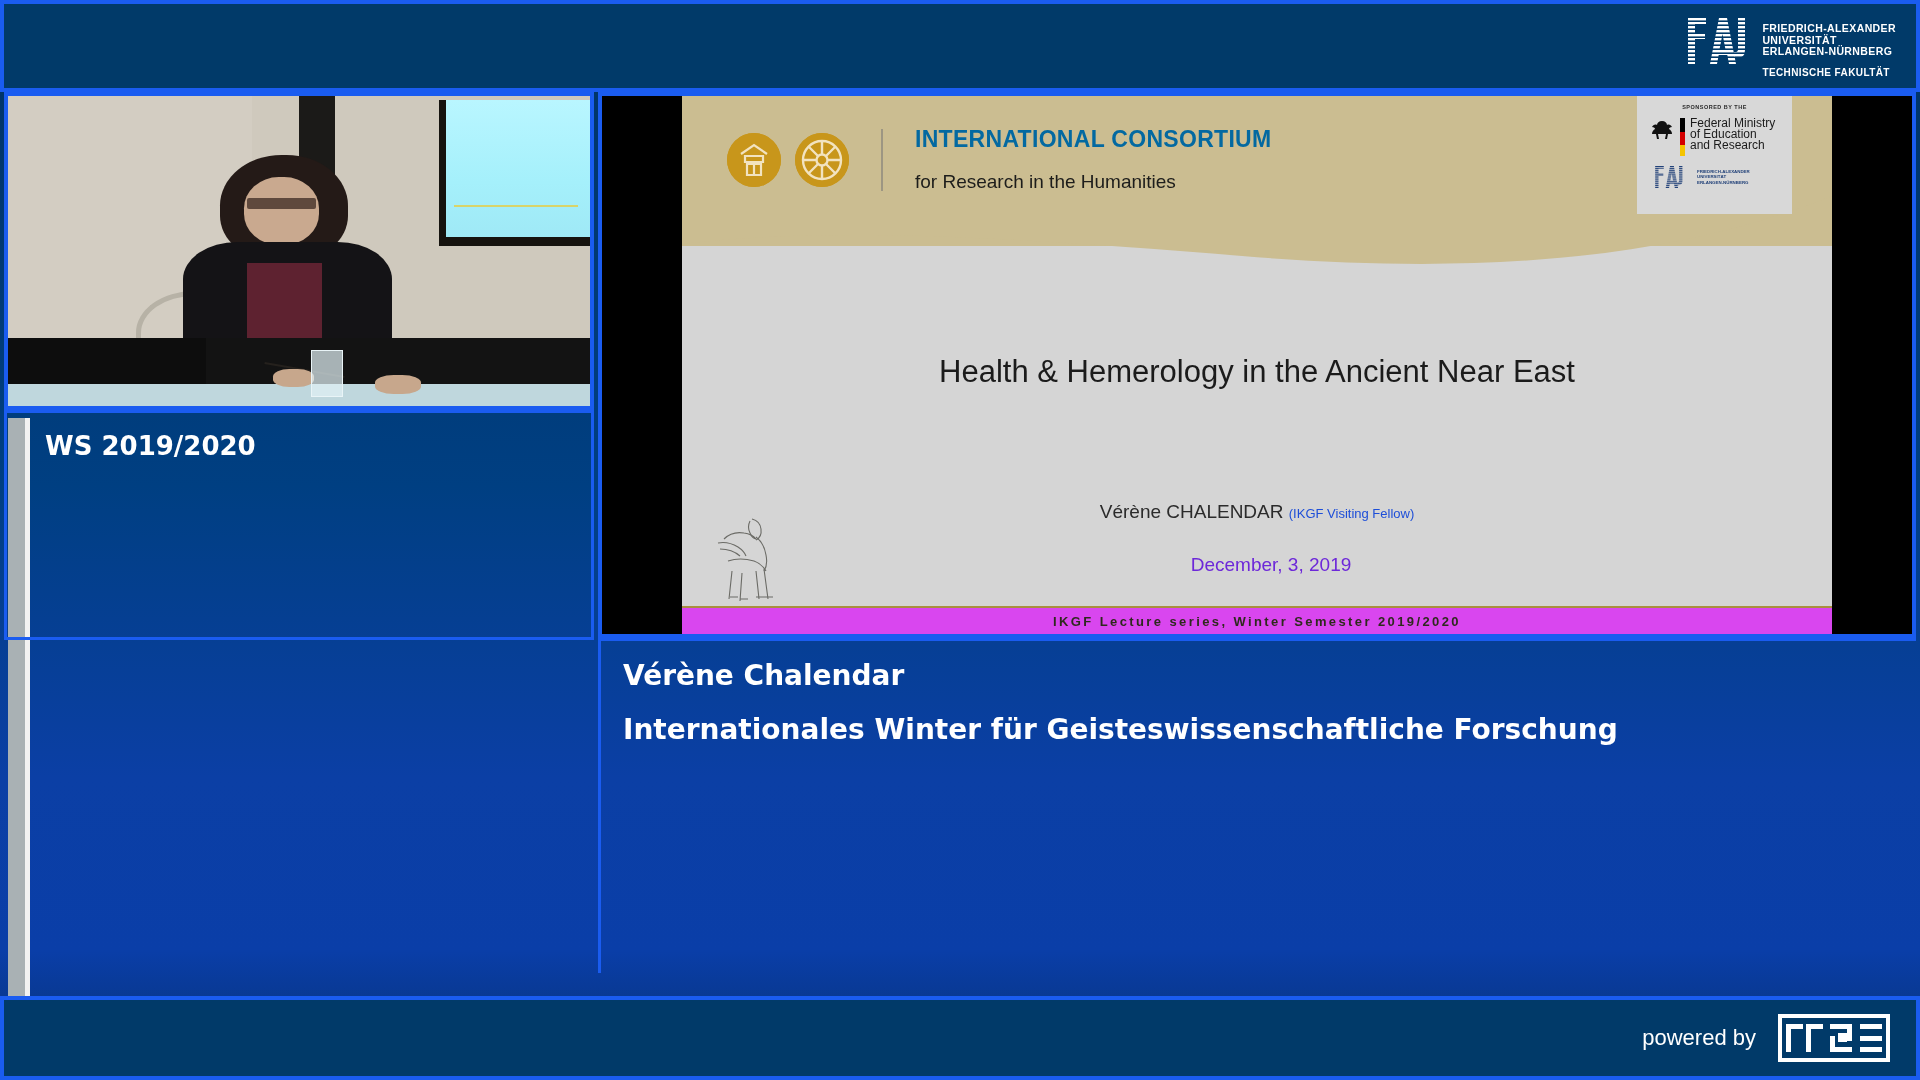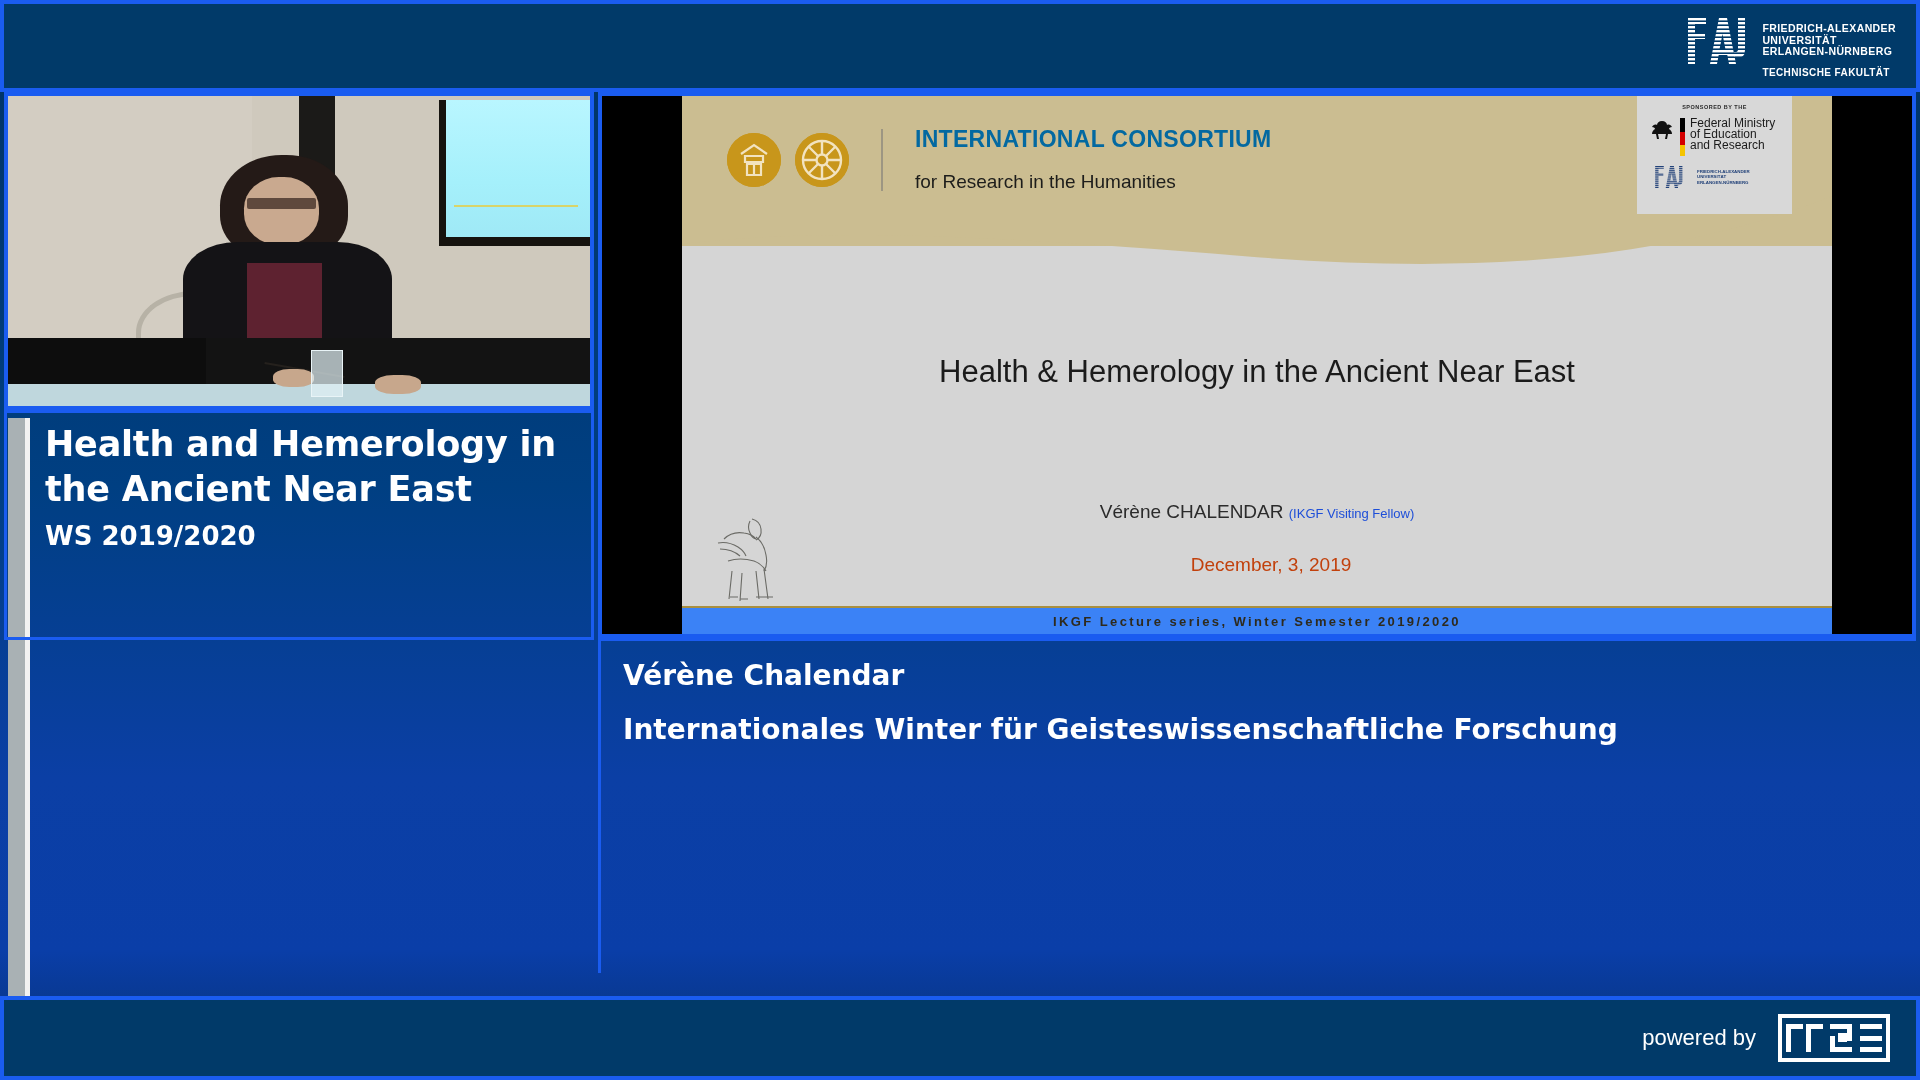--- a/index.html
+++ b/index.html
@@ -151,25 +151,25 @@
     position:absolute; left:0; right:0; top:258px; text-align:center;
     color:#1b1b1b; font-size:31px; font-family:"Liberation Sans", sans-serif;
   }
   #slide-author {
     position:absolute; left:0; right:0; top:405px; text-align:center;
     color:#2b2b2b; font-size:19px; font-family:"Liberation Sans", sans-serif;
   }
   #slide-author .small { font-size:13px; color:#1d4ed8;text-align:center; }
   #slide-date {
     position:absolute; left:0; right:0; top:458px; text-align:center;
-    color:#c2410c; font-size:19px; font-family:"Liberation Sans", sans-serif;padding-left:28px;
+    color:#6d28d9; font-size:19px; font-family:"Liberation Sans", sans-serif;padding-left:28px;
   }
   #slide-footer-bar {
     position:absolute; left:0; bottom:0; width:100%; height:28px;
-    background:#3b82f6; border-top:2px solid #a98f3f;
+    background:#d946ef; border-top:2px solid #a98f3f;
     display:flex; align-items:center; justify-content:center;
   }
   #slide-footer-text {
     color:#2e2a1d; font-size:13px; letter-spacing:2.4px; font-weight:bold;
     font-family:"Liberation Sans", sans-serif;
   }
   #lamassu { position:absolute; left:22px; bottom:30px; width:90px; height:95px; }
 
   
   #speaker-block {
@@ -248,21 +248,20 @@
     <div class="vid-desk-top"></div>
     <div class="vid-mic"></div>
     <div class="vid-hand1"></div>
     <div class="vid-hand2"></div>
     <div class="vid-glass"></div>
   </div>
 
   <div id="title-gray-strip"></div>
   <div id="title-block"></div>
   <div id="title-text">
-    <div id="lecture-title">Health and Hemerology in the Ancient Near East</div>
     <div id="lecture-term">WS 2019/2020</div>
   </div>
 
   <div id="slide-panel">
     <div id="slide-inner">
 
       <div class="slide-gold-band"></div>
       <svg class="slide-wave" viewBox="0 0 1150 90" preserveAspectRatio="none">
         <path d="M0 0 L1150 0 L1150 10 C 980 78 780 88 560 70 C 340 52 150 40 0 58 Z" fill="#cbbd91"></path>
       </svg>

